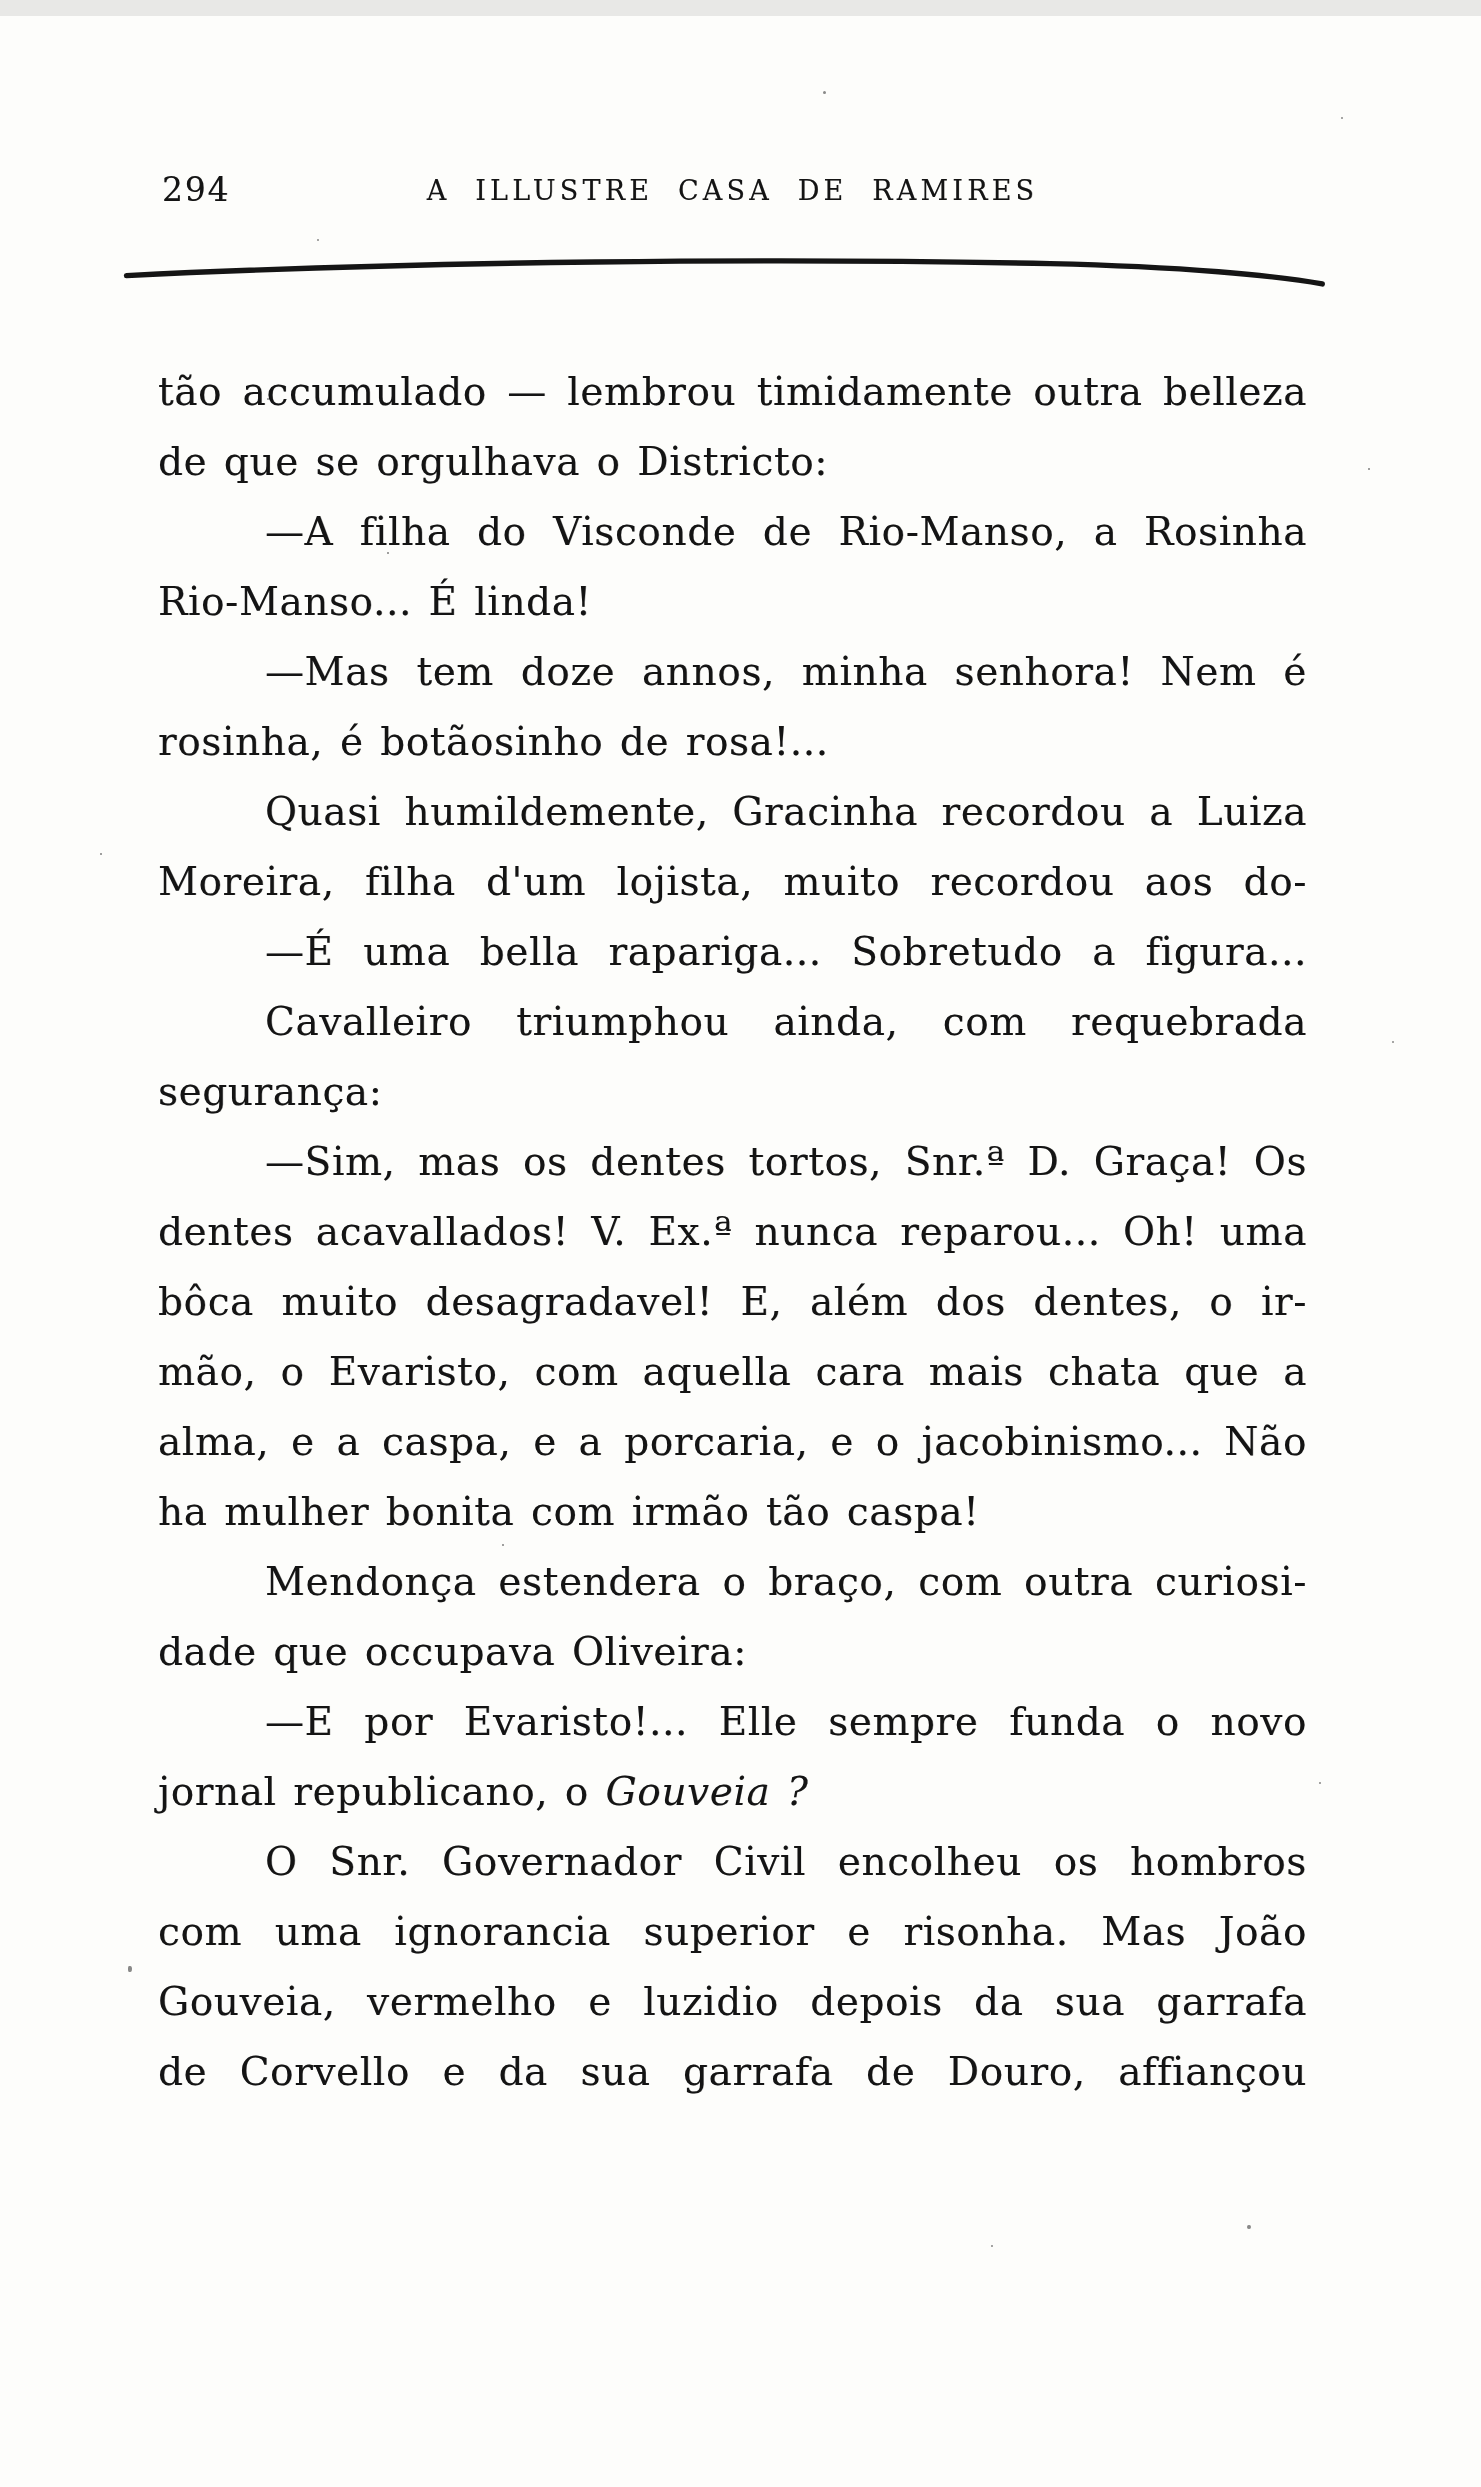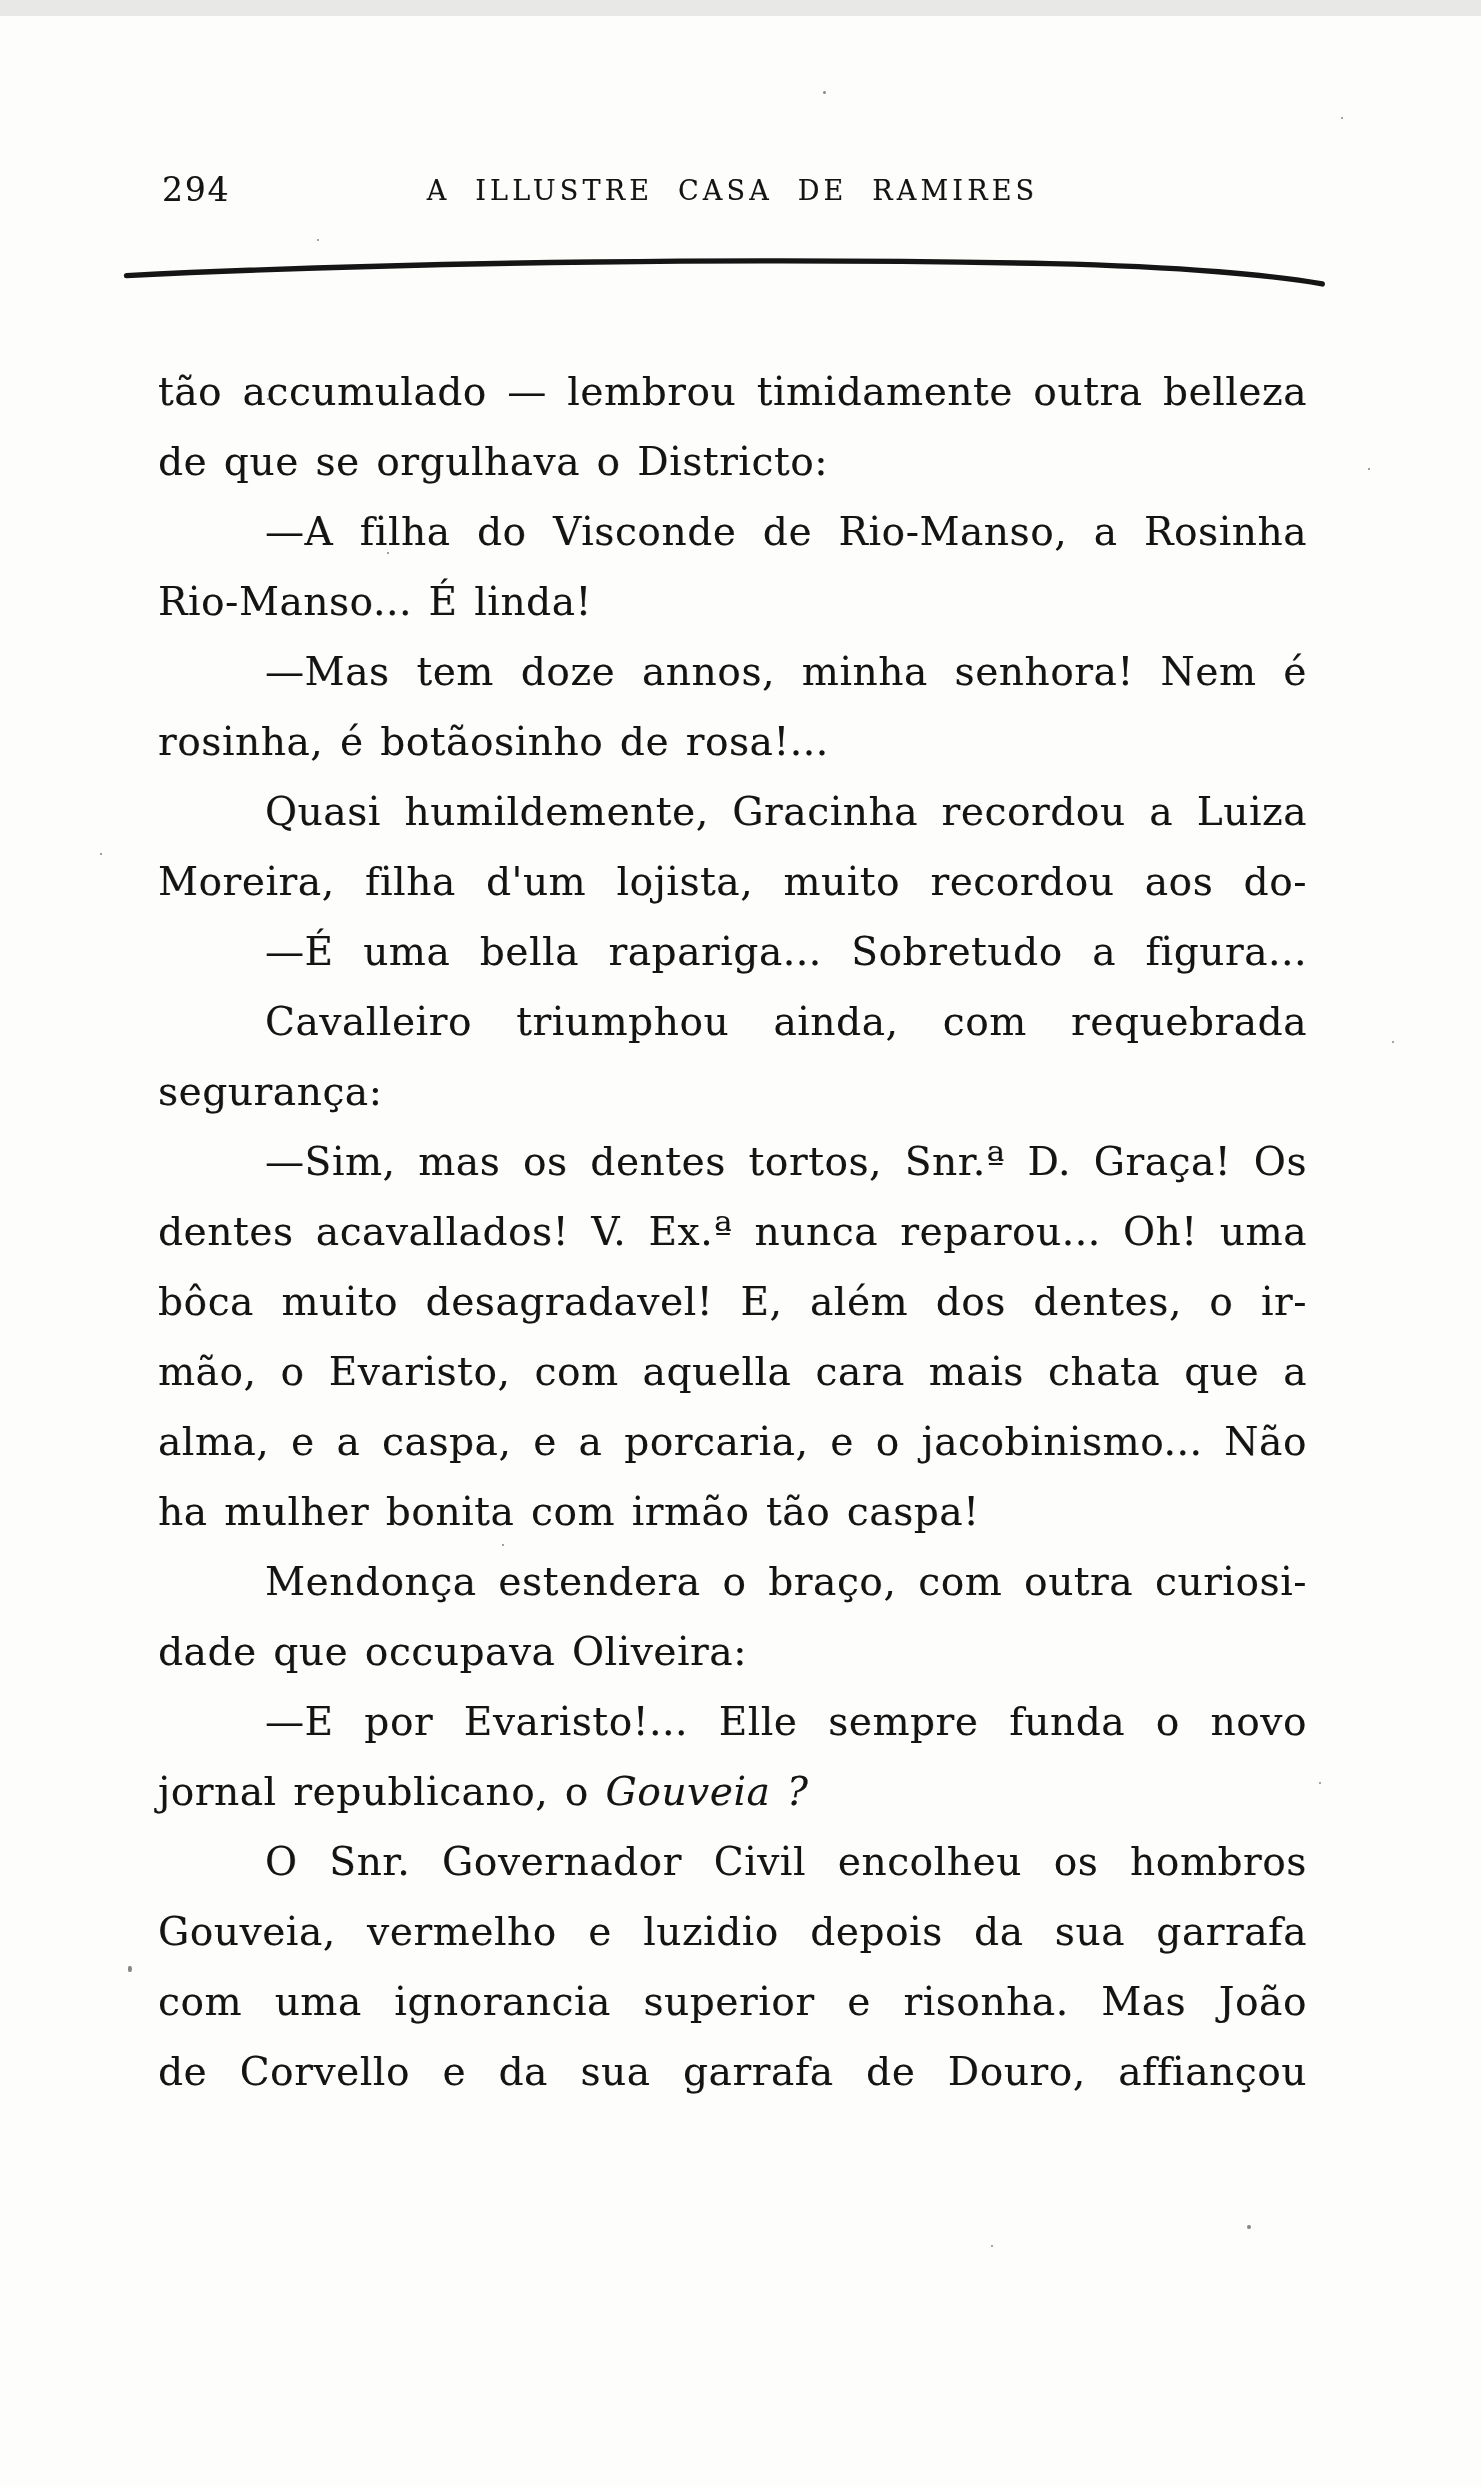--- a/index.html
+++ b/index.html
@@ -106,22 +106,22 @@
       <div class="line just"><span>dentes acavallados! V. Ex.ª nunca reparou... Oh! uma</span></div>
       <div class="line just"><span>bôca muito desagradavel! E, além dos dentes, o ir-</span></div>
       <div class="line just"><span>mão, o Evaristo, com aquella cara mais chata que a</span></div>
       <div class="line just"><span>alma, e a caspa, e a porcaria, e o jacobinismo... Não</span></div>
       <div class="line"><span>ha mulher bonita com irmão tão caspa!</span></div>
       <div class="line indent just"><span>Mendonça estendera o braço, com outra curiosi-</span></div>
       <div class="line"><span>dade que occupava Oliveira:</span></div>
       <div class="line indent just"><span>—E por Evaristo!... Elle sempre funda o novo</span></div>
       <div class="line"><span>jornal republicano, o </span><span class="italic">Gouveia ?</span></div>
       <div class="line indent just"><span>O Snr. Governador Civil encolheu os hombros</span></div>
+      <div class="line just"><span>com uma ignorancia superior e risonha. Mas João</span></div>
       <div class="line just"><span>Gouveia, vermelho e luzidio depois da sua garrafa</span></div>
-      <div class="line just"><span>com uma ignorancia superior e risonha. Mas João</span></div>
       <div class="line just"><span>de Corvello e da sua garrafa de Douro, affiançou</span></div>
     </main>
 
   <div>
     <div class="speck" style="left:823px;top:75px;width:3px;height:3px"></div>
     <div class="speck" style="left:317px;top:223px;width:2.4px;height:2.4px"></div>
     <div class="speck" style="left:1341px;top:101px;width:2.4px;height:2.4px"></div>
     <div class="speck" style="left:387px;top:536px;width:1.8px;height:2.4px"></div>
     <div class="speck" style="left:1368px;top:452px;width:1.8px;height:2.4px"></div>
     <div class="speck" style="left:100px;top:837px;width:1.8px;height:2.4px"></div>

